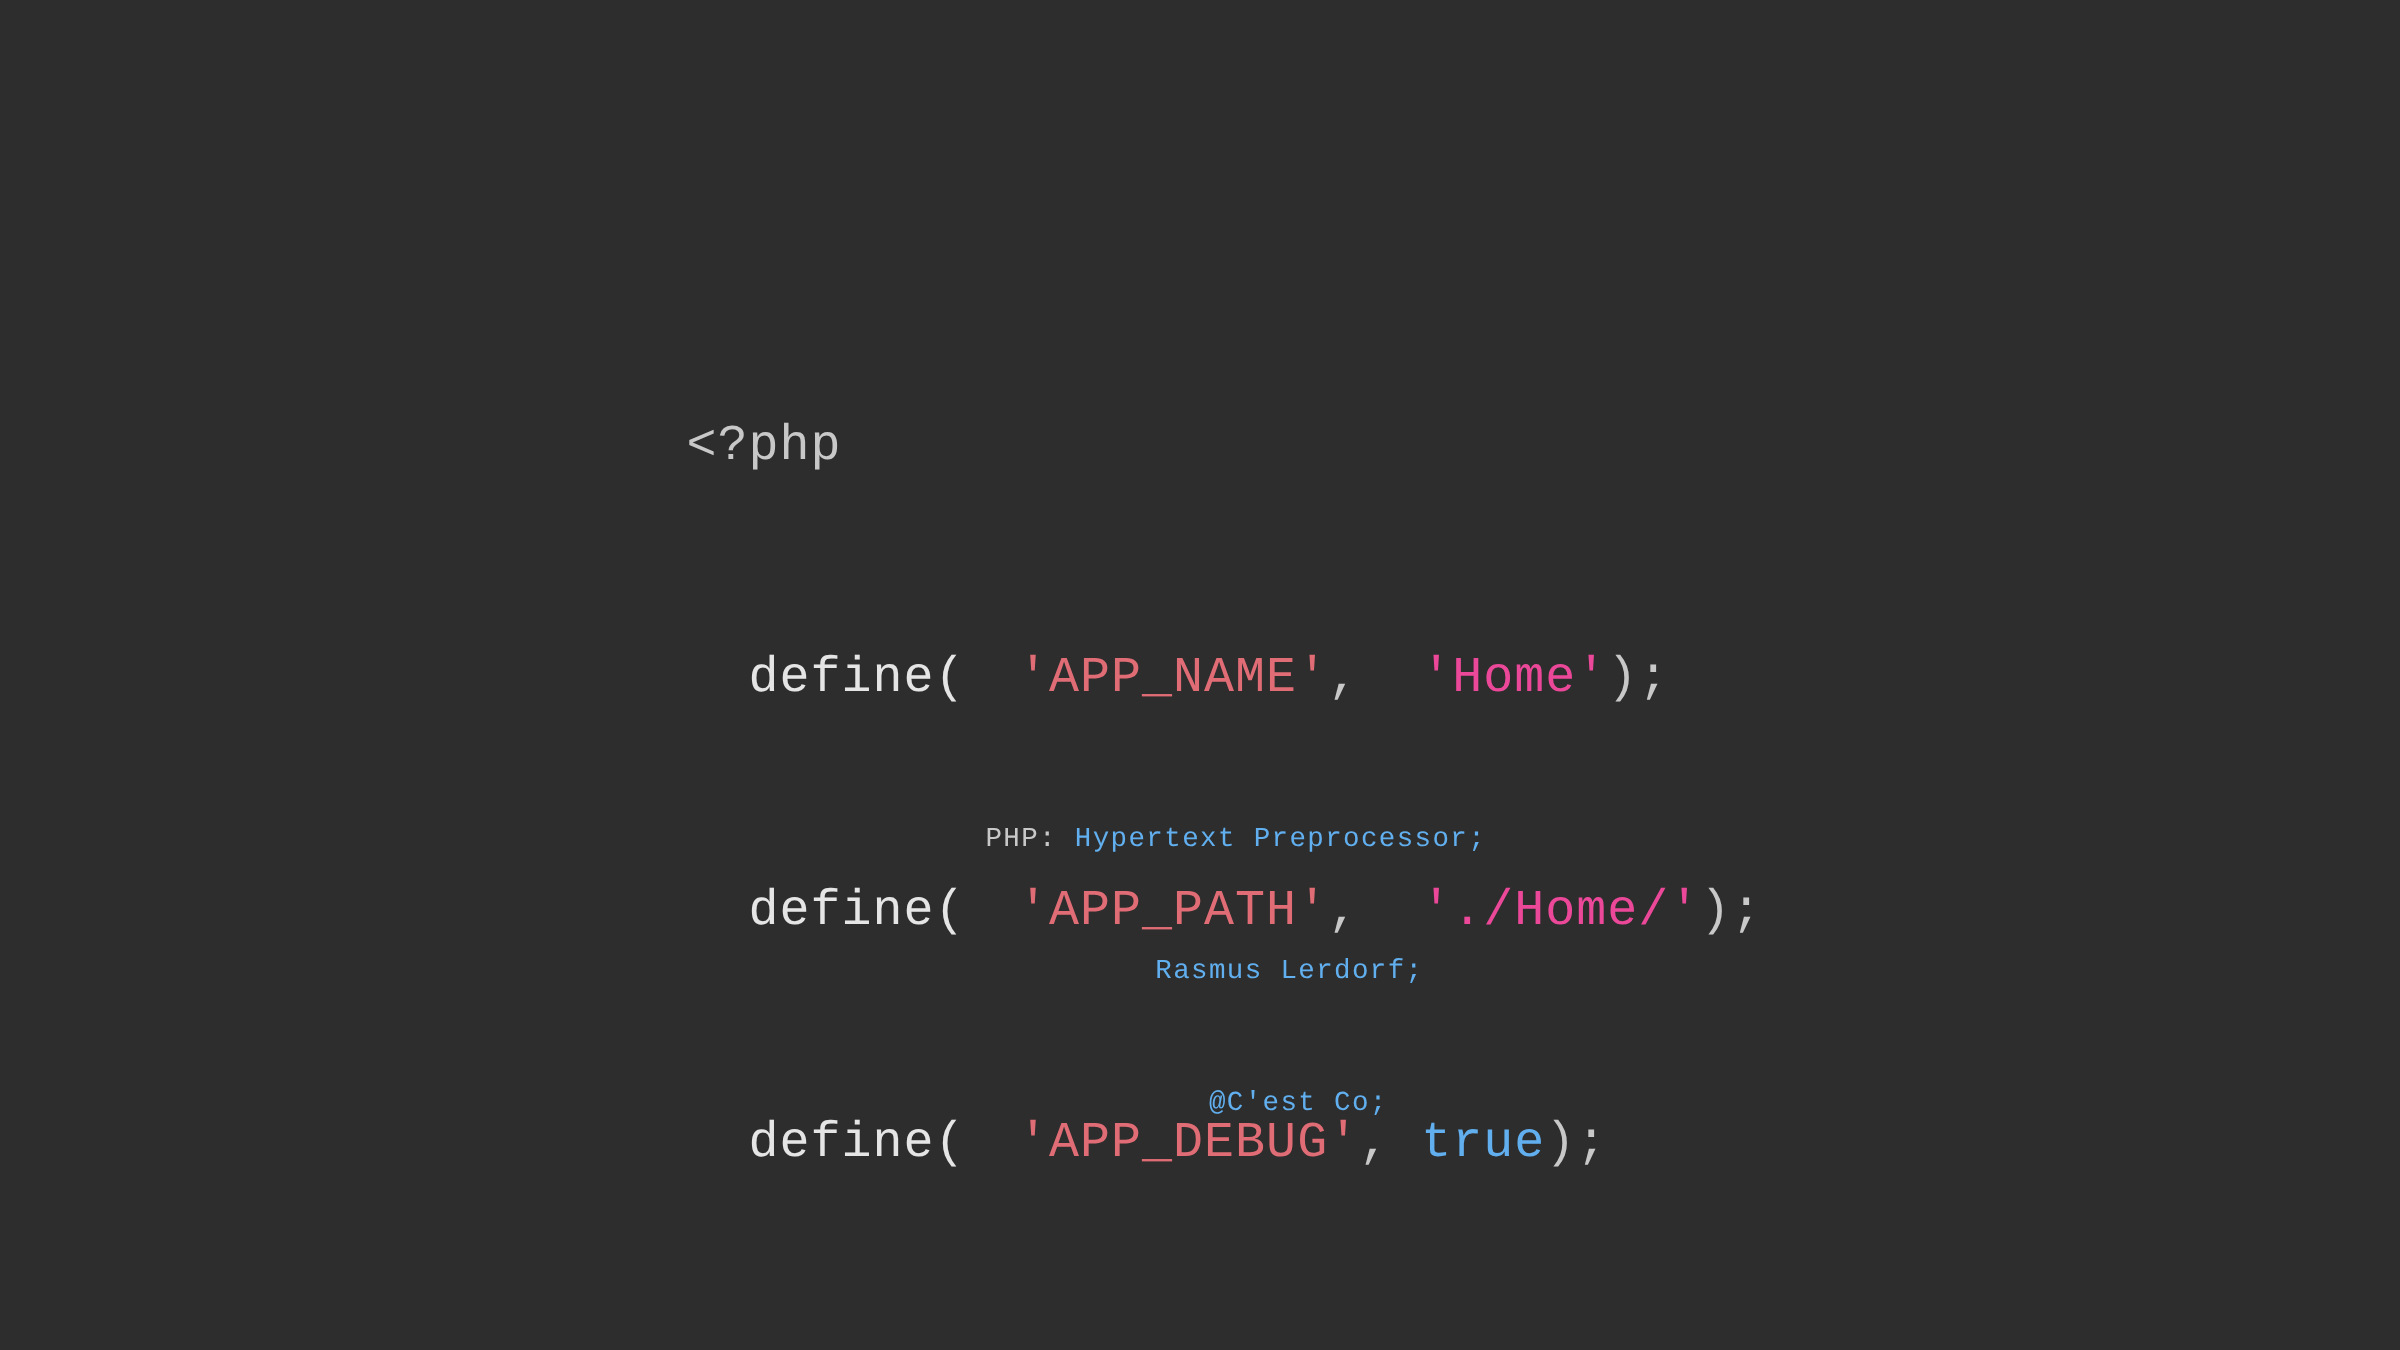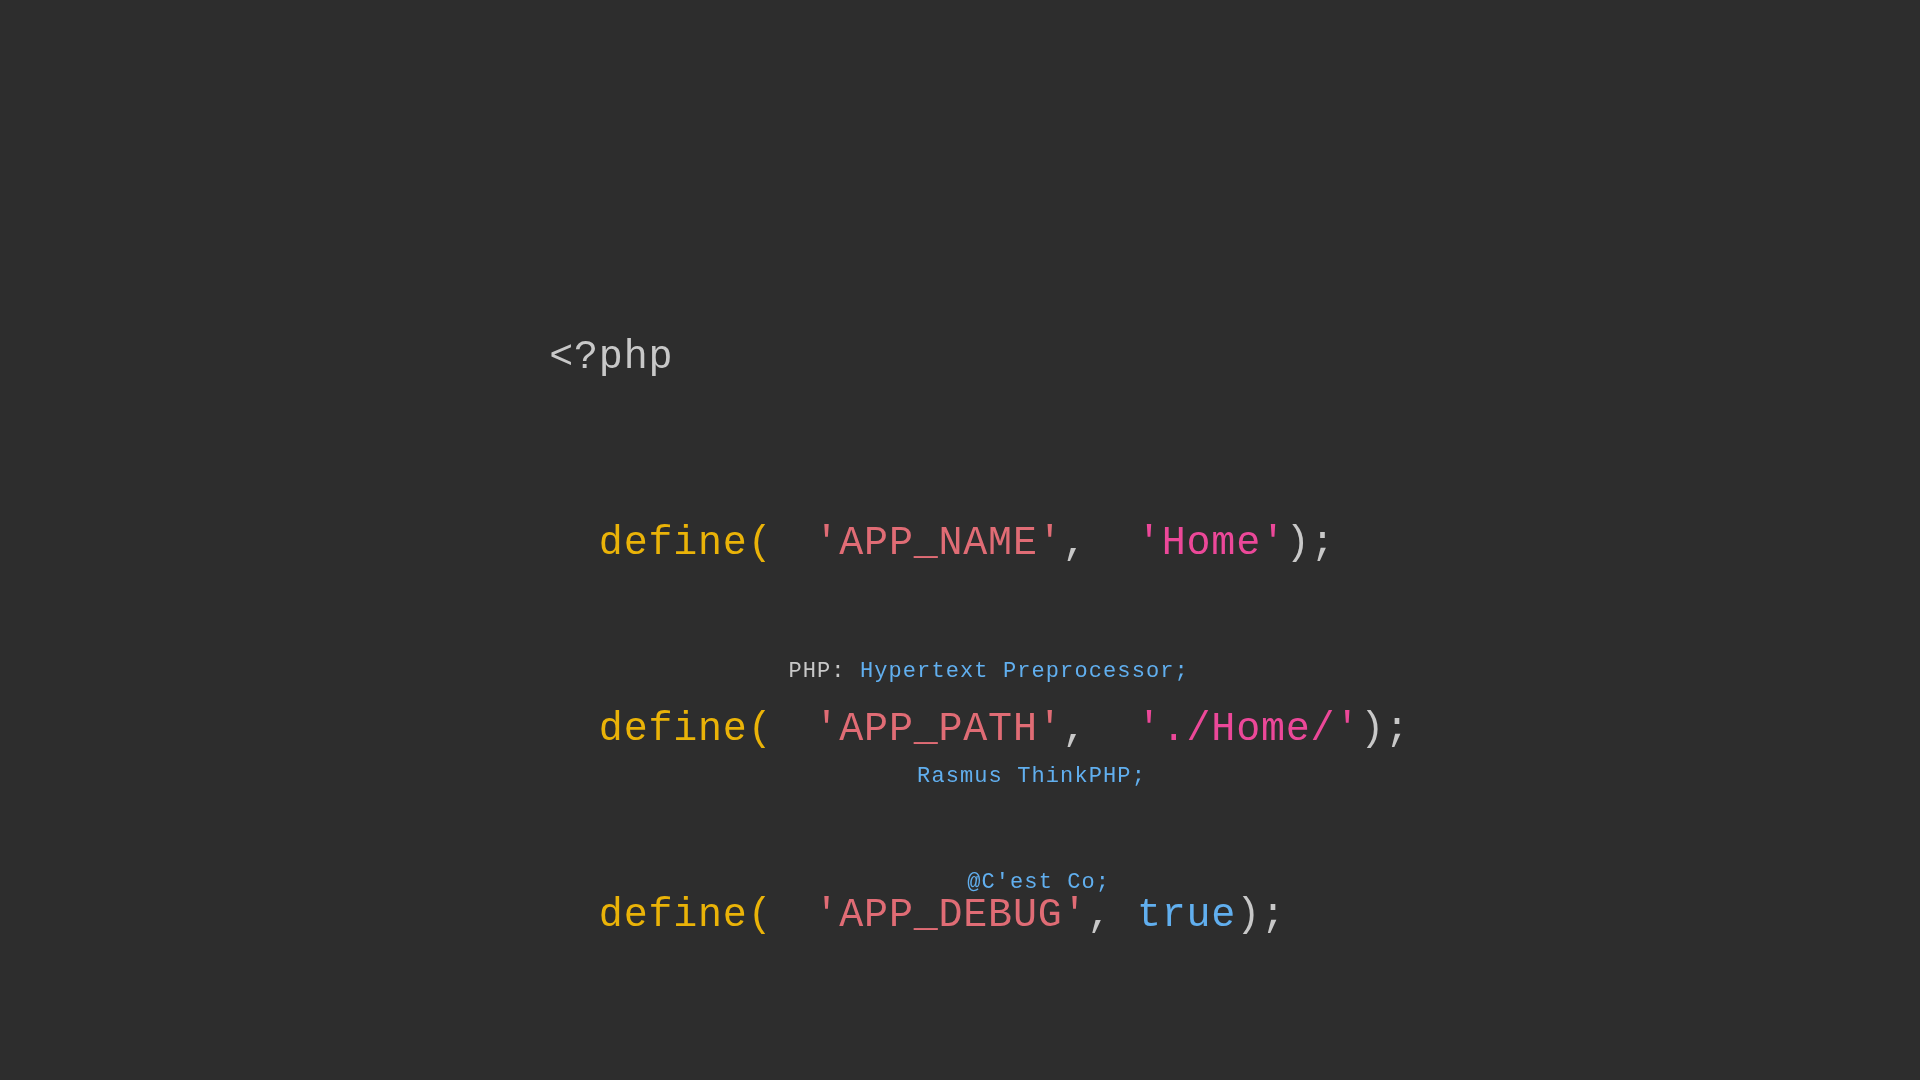--- a/index.html
+++ b/index.html
@@ -35,21 +35,21 @@
 
     .color-default {
       color: #c8c8c8;
     }
 
     .color-keyword {
       color: #c678dd;
     }
 
     .color-function {
-      color: #eab308;
+      color: #e5e5e5;
       text-align: right;
     }
 
     .color-string {
       color: #e06c75;
       margin-left: 42px;
     }
 
     .color-string-green {
       color: #ec4899;
@@ -97,18 +97,18 @@
   <div class="code-line">
     <span class="color-default">?&gt;</span>
   </div>
 </div>
 
 <div class="footer-container">
   <div class="footer-line">
     <span class="color-default">PHP: </span><span class="color-blue">Hypertext Preprocessor;</span>
   </div>
   <div class="footer-line">
-    <span class="color-blue">      Rasmus ThinkPHP;</span>
+    <span class="color-blue">      Rasmus Lerdorf;</span>
   </div>
   <div class="footer-line">
     <span class="color-blue">       @C'est Co;</span>
   </div>
 </div>
 
 </body></html>

